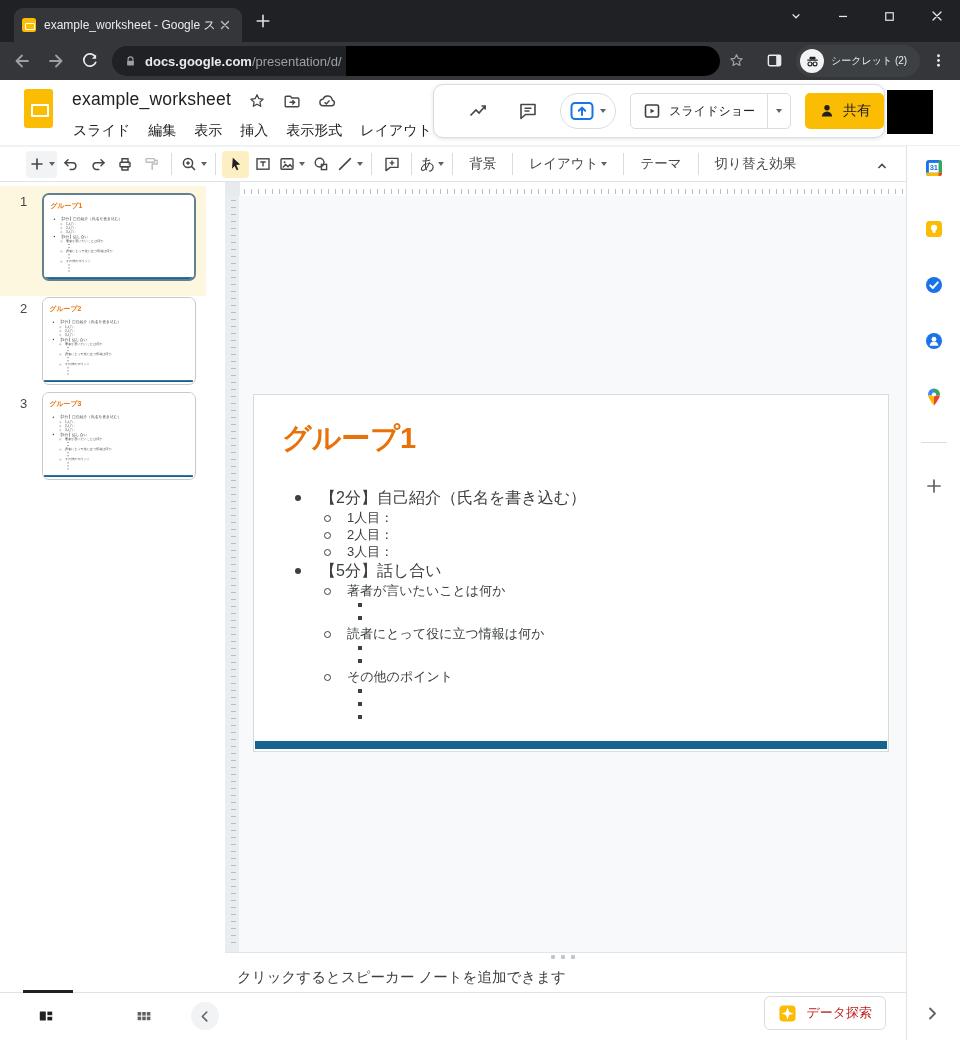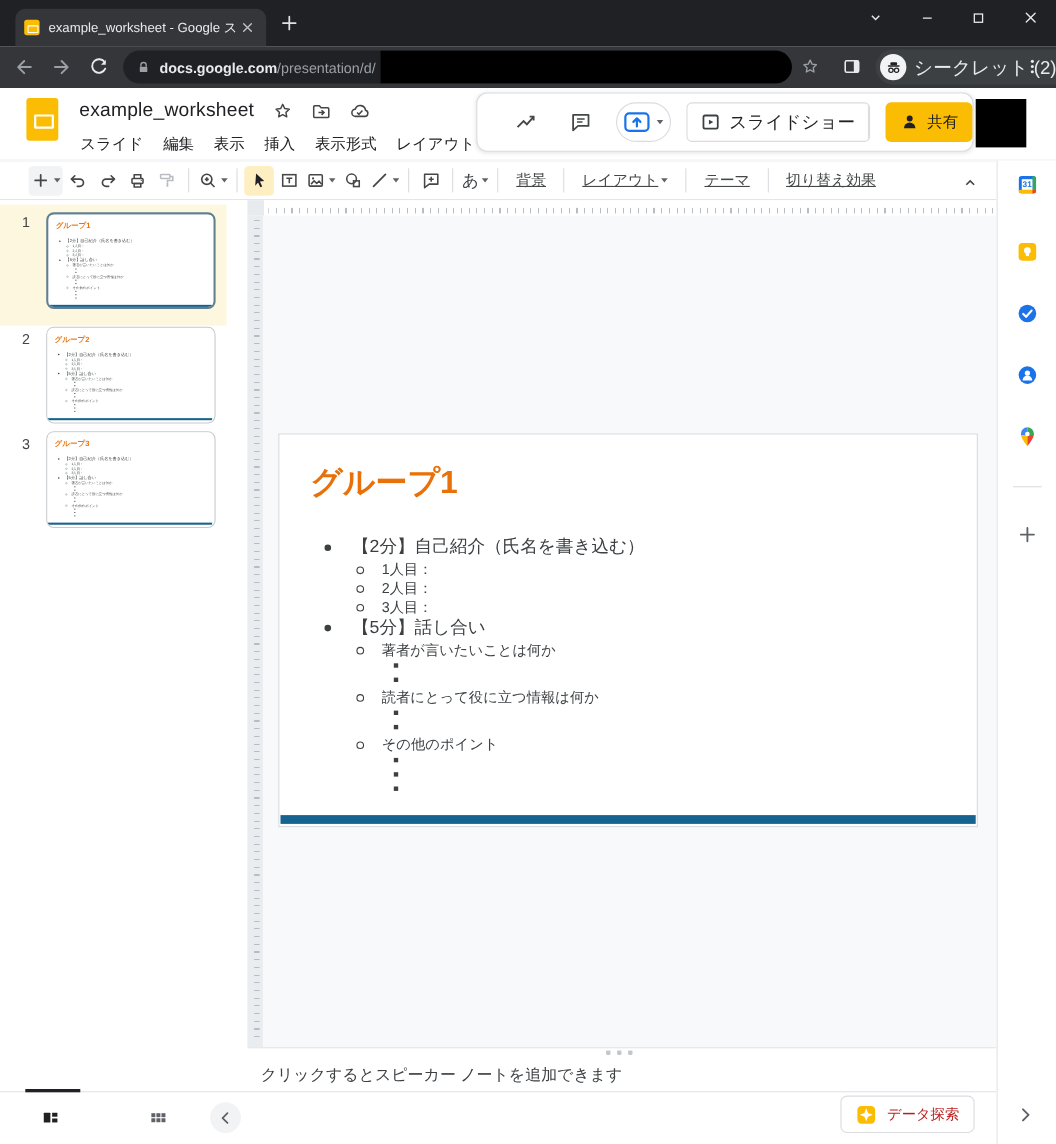--- a/index.html
+++ b/index.html
@@ -25,21 +25,21 @@
   .omnibox { position:absolute; left:112px; top:4px; width:608px; height:30px; background:#202124;
              border-radius:15px; display:flex; align-items:center; padding-left:12px; overflow:hidden; }
   .url-host { color:#e8eaed; font-size:13px; font-weight:bold; margin-left:8px; white-space:nowrap; }
   .url-path { color:#9aa0a6; font-size:13px; white-space:nowrap; }
   .url-redacted { flex:1; align-self:stretch; background:#000; margin-left:4px; border-radius:0 15px 15px 0; }
   .bookmark-star { position:absolute; left:728px; top:10px; }
   .sidepanel-btn { position:absolute; left:766px; top:10px; }
   .incognito-chip { position:absolute; left:796px; top:3px; height:32px; min-width:124px; background:#3c4043;
                     border-radius:16px; display:flex; align-items:center; padding:0 12px 0 4px; }
   .incog-circle { width:24px; height:24px; border-radius:50%; background:#f1f3f4; display:flex; align-items:center; justify-content:center; }
-  .incognito-label { color:#e8eaed; font-size:17px; margin-left:7px; white-space:nowrap; }
+  .incognito-label { color:#e8eaed; font-size:10px; margin-left:7px; white-space:nowrap; }
   .chrome-menu { position:absolute; left:930px; top:10px; }
 
   
   .appheader { position:absolute; left:0; top:80px; width:960px; height:66px; background:#fff; border-bottom:1px solid #eef0f2; }
   .applogo { position:absolute; left:24px; top:9px; width:29px; height:39px; background:var(--share-yellow,#fbbc04); border-radius:3px; }
   .applogo::after { content:""; position:absolute; left:7px; top:15px; width:14px; height:9px; border:2.5px solid #fff; border-radius:1px; }
   .title-row { position:absolute; left:72px; top:9px; display:flex; align-items:flex-end; }
   .doc-title { font-size:17.5px; color:#202124; letter-spacing:.2px; }
   .hic { width:18px; height:18px; }
   .title-ic { margin-left:17px; }
@@ -48,38 +48,38 @@
 
   .header-panel { position:absolute; left:433px; top:4px; width:452px; height:54px; background:#fff;
                   border:1px solid #dadce0; border-radius:10px; box-shadow:0 1px 4px rgba(60,64,67,.15);
                   display:flex; align-items:center; z-index:5; }
   .pic { width:20px; height:20px; }
   .panel-ic { margin-left:30px; }
   .present-group { margin-left:22px; width:58px; height:36px; border:1px solid #dadce0; border-radius:18px;
                    display:flex; align-items:center; justify-content:center; gap:3px; }
   .slideshow-group { margin-left:14px; height:36px; display:flex; align-items:stretch; border:1px solid #dadce0; border-radius:5px; overflow:hidden; }
   .slideshow-main { display:flex; align-items:center; gap:8px; padding:0 12px; }
-  .slideshow-label { font-size:16px; color:#202124; white-space:nowrap; }
+  .slideshow-label { font-size:12px; color:#202124; white-space:nowrap; }
   .slideshow-caret { width:28px; display:flex; align-items:center; justify-content:center; border-left:1px solid #dadce0; }
   .share-btn { margin-left:14px; height:36px; padding:0 13px; background:var(--share-yellow,#fbbc04); border-radius:5px;
                display:flex; align-items:center; gap:7px; }
   .share-label { font-size:14px; color:#202124; font-weight:500; white-space:nowrap; }
   .avatar { position:absolute; left:887px; top:10px; width:46px; height:44px; background:#000; z-index:6; }
 
   
   .toolbar { position:absolute; left:0; top:146px; width:906px; height:36px; background:#fff;
              border-top:1px solid #f1f3f4; border-bottom:1px solid #e0e3e6;
              display:flex; align-items:center; padding-left:26px; }
   .tbtn { height:27px; min-width:27px; border-radius:4px; display:flex; align-items:center; justify-content:center; padding:0 2px; }
   .tbtn.active { background:#feefc3; }
   .tic { width:18px; height:18px; }
   .caret { width:0; height:0; border-left:3.5px solid transparent; border-right:3.5px solid transparent;
            border-top:4.5px solid #5f6368; margin-left:3px; }
   .tsep { width:1px; height:22px; background:#dadce0; margin:0 6px; flex:none; }
-  .ttext { font-size:13.5px; color:#444746; padding:0 10px; height:27px; display:flex; align-items:center; border-radius:4px; white-space:nowrap;text-decoration:underline; }
+  .ttext { font-size:13.5px; color:#444746; padding:0 10px; height:27px; display:flex; align-items:center; border-radius:4px; white-space:nowrap; }
   .furigana { font-size:15px; color:#3c4043; font-weight:500; }
   .toolbar-collapse { position:absolute; left:868px; top:5px; width:27px; height:27px; display:flex; align-items:center; justify-content:center; }
 
   
   .thumbs { position:absolute; left:0; top:182px; width:225px; height:810px; background:#fff; }
   .thumb-row { position:absolute; left:0; width:206px; }
   .row-1 { top:4px; height:110px; background:var(--selected-thumb-bg,#fef7e0); }
   .row-2 { top:111px; height:98px; }
   .row-3 { top:206px; height:98px; }
   .thumb-num { position:absolute; left:20px; top:8px; font-size:13px; color:#444746; }

